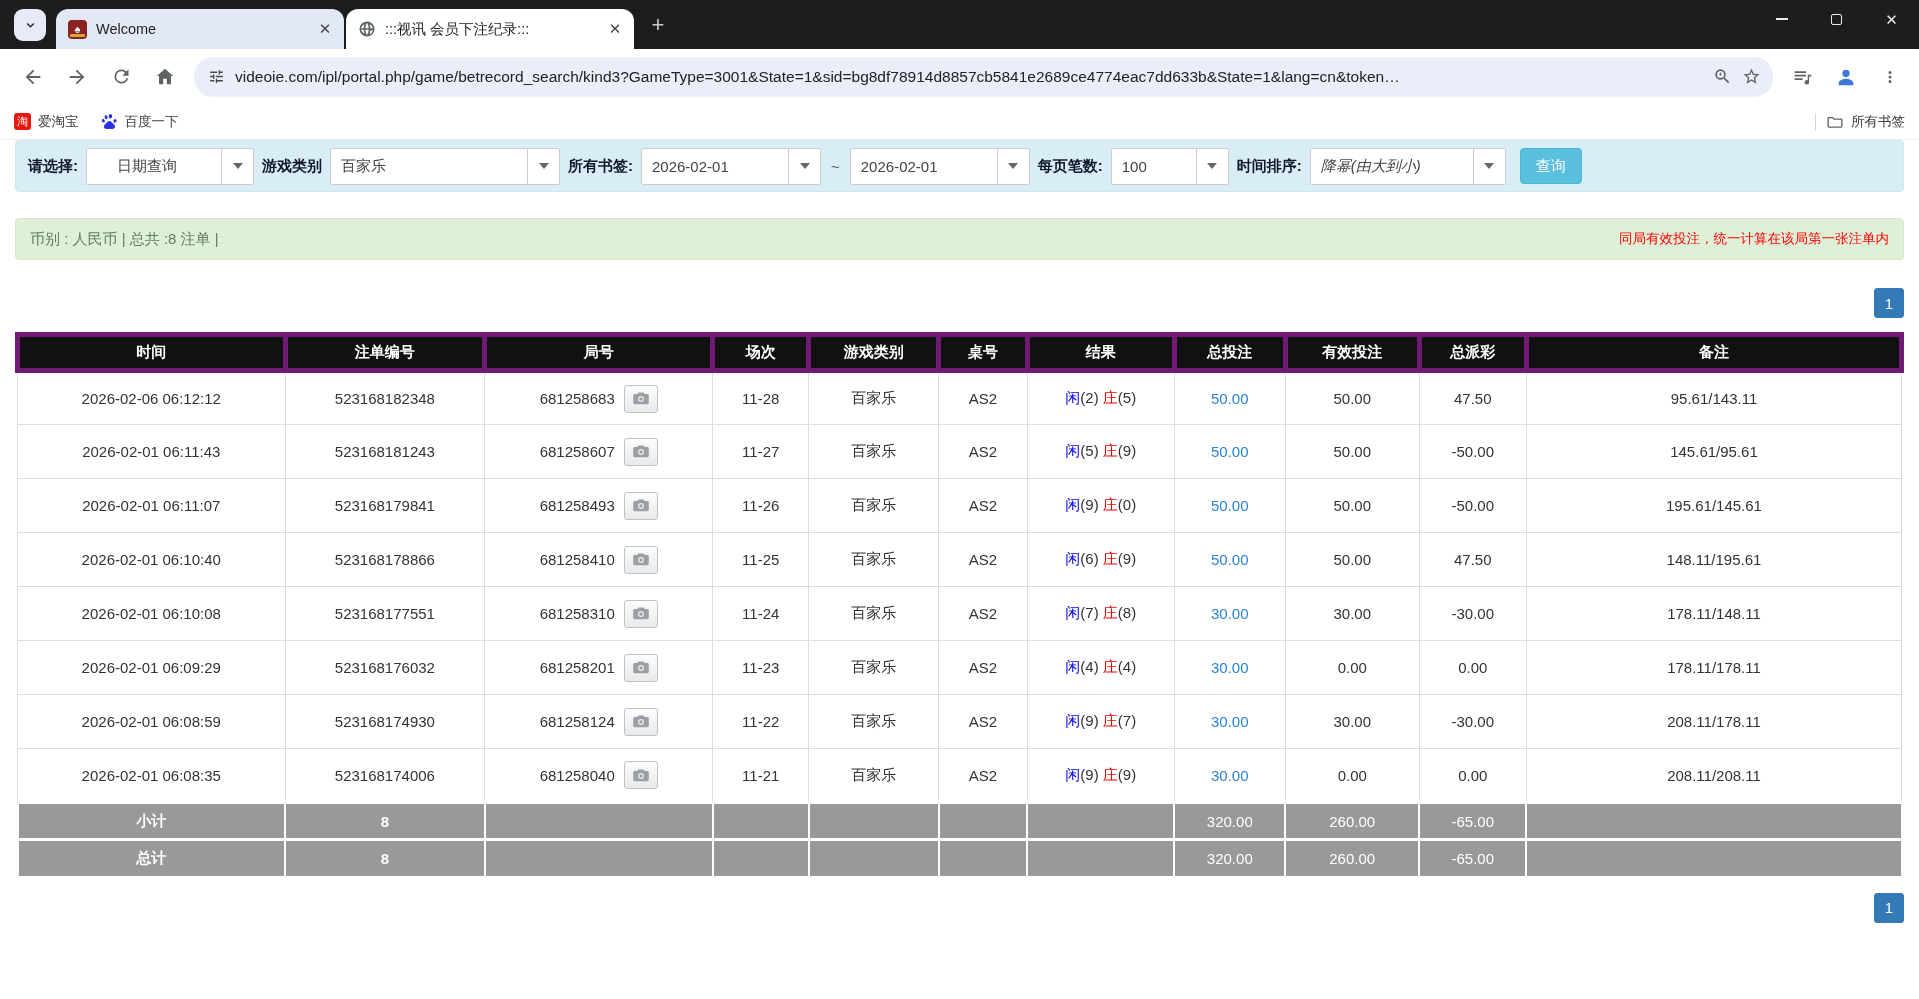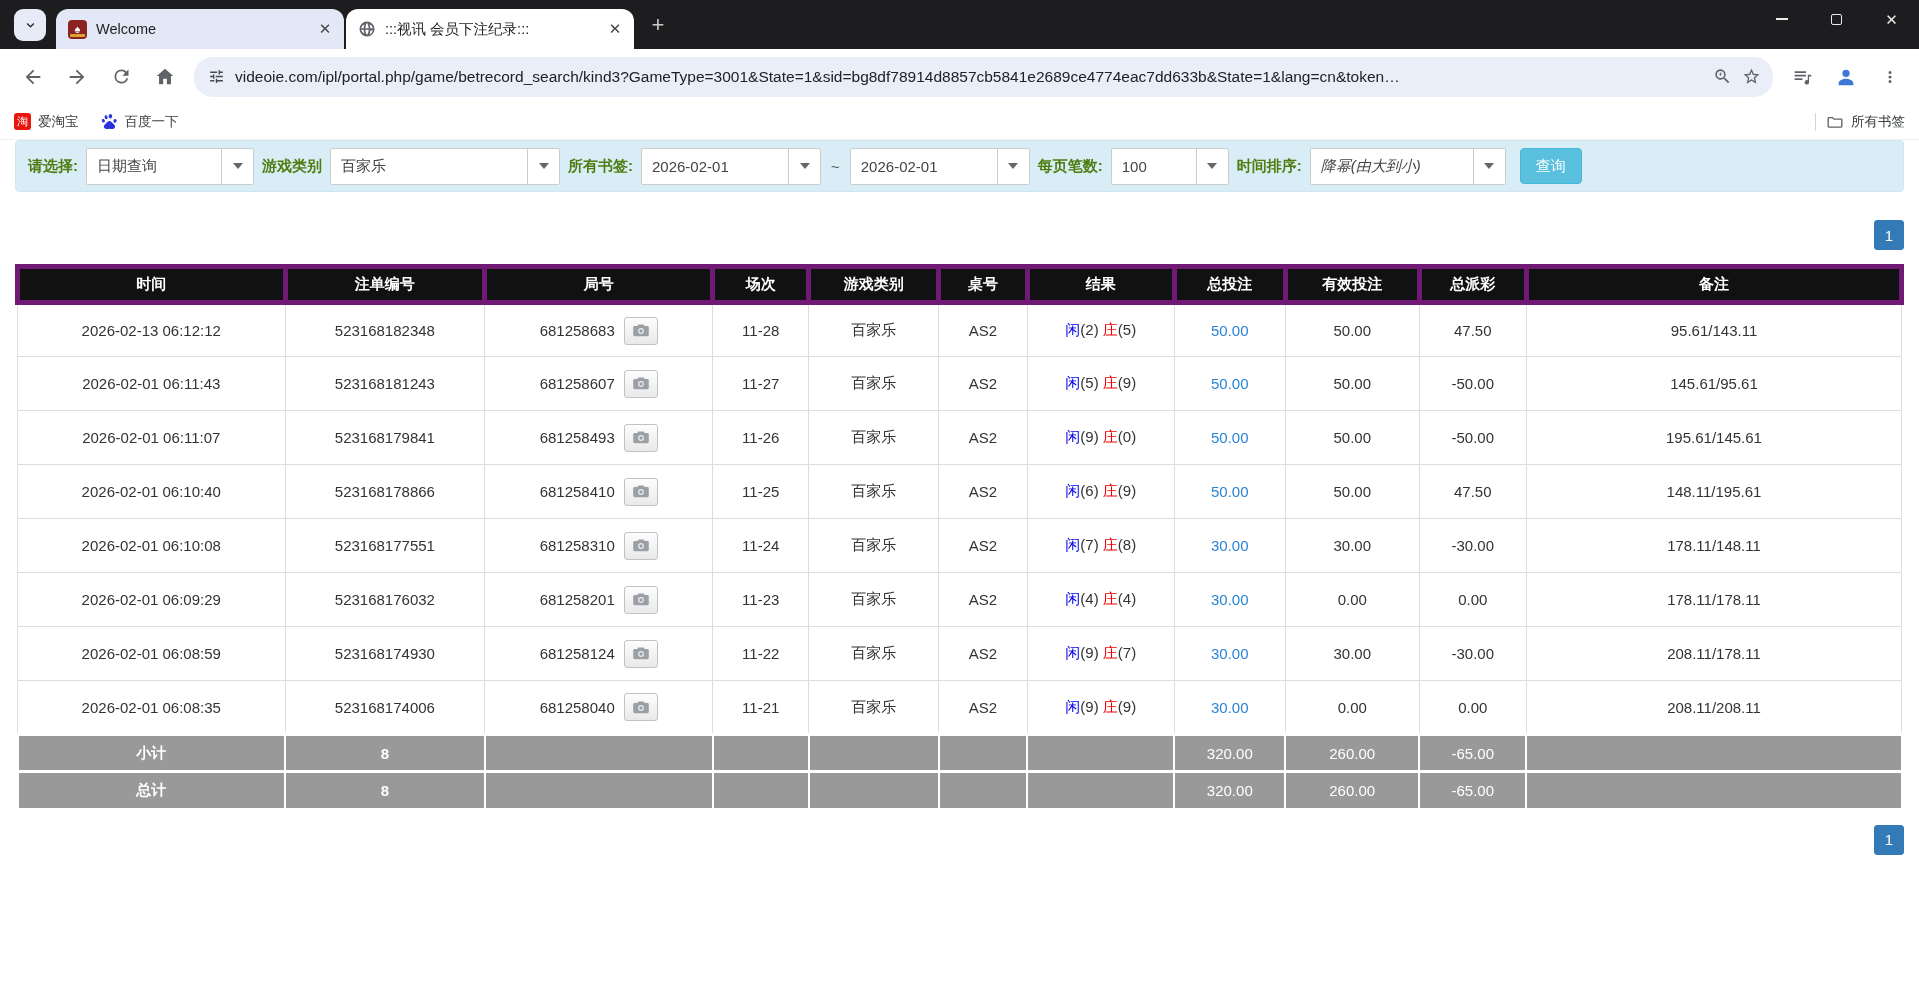--- a/index.html
+++ b/index.html
@@ -44,26 +44,26 @@
                     display:flex; align-items:center; justify-content:center; }
   .bm-right { margin-left:auto; display:flex; align-items:center; gap:10px;justify-content:center; }
   .bm-divider { width:1px; height:18px; background:#d5d5d5; }
 
   
   .content { padding:0 15px; }
   .page-title { font-size:24px; font-weight:500; color:#333; margin:28px 0 17px 0; letter-spacing:0.5px; }
 
   .filterbar { background:#d9edf7; border:1px solid #cfe7f3; border-radius:4px; height:52px;
                display:flex; align-items:center; padding:0 12px; gap:8px; }
-  .f-label { font-size:15px; font-weight:bold; color:#4d7c0f; white-space:nowrap; }
+  .f-label { font-size:15px; font-weight:bold; color:#0f172a; white-space:nowrap; }
   .sel { background:#fff; border:1px solid #ccc; border-radius:2px; height:37px; display:flex; align-items:stretch; cursor:pointer; }
   .sel .sel-value { flex:1; display:flex; align-items:center; padding:0 10px; font-size:15px; color:#444; white-space:nowrap; }
   .sel .sel-arrow { width:32px; border-left:1px solid #ccc; display:flex; align-items:center; justify-content:center; }
   .sel .sel-arrow::after { content:""; border-left:5px solid transparent; border-right:5px solid transparent; border-top:6px solid #666; }
-  .sel-type  { width:168px; } .sel-game { width:230px; } .sel-date { width:180px; }
+  .sel-type  { width:168px;padding-left:20px; } .sel-game { width:230px; } .sel-date { width:180px; }
   .sel-pp    { width:118px; } .sel-sort { width:196px;font-style:italic; }
   .f-tilde { font-size:15px; color:#555; padding:0 2px; }
   .search-btn { background:#5bc0de; border:1px solid #46b8da; color:#fff; font-size:15px; border-radius:4px;
                 height:36px; padding:0 15px; margin-left:6px; cursor:pointer; }
 
   .summary-bar { background:#dff0d8; border:1px solid #d6e9c6; border-radius:4px; height:42px; margin-top:26px;
                  display:flex; align-items:center; justify-content:space-between; padding:0 14px; }
   .summary-left { font-size:15px; color:#5f7f5f; }
   .summary-notice { font-size:13.5px; color:#ff0000; }
 
@@ -246,20 +246,24 @@
 
     <span class="f-label">时间排序:</span>
     <div class="sel sel-sort">
       <span class="sel-value">降幂(由大到小)</span>
       <span class="sel-arrow"></span>
     </div>
 
     <button class="search-btn">查询</button>
   </div>
 
+  <div class="summary-bar">
+    <span class="summary-left">币别 : 人民币 | 总共 :8 注单 |</span>
+    <span class="summary-notice">同局有效投注，统一计算在该局第一张注单内</span>
+  </div>
 
   <div class="pager top">
     <span class="page-btn">1</span>
   </div>
 
   <table class="records">
     <colgroup>
       <col style="width:14.2%">
         <col style="width:10.6%">
         <col style="width:12.1%">
@@ -282,21 +286,21 @@
           <th>桌号</th>
           <th>结果</th>
           <th>总投注</th>
           <th>有效投注</th>
           <th>总派彩</th>
           <th>备注</th>
         </tr>
       </thead>
     <tbody>
         <tr>
-          <td>2026-02-13 06:12:12</td>
+          <td>2026-02-06 06:12:12</td>
           <td>523168182348</td>
           <td><span class="round-cell-inner">681258683<button class="cam-btn">
                 <span style="display:flex;">
                   <svg width="18" height="15" viewBox="0 0 18 15">
                     <path d="M6.4 1.5 5.3 3H2.6A1.4 1.4 0 0 0 1.2 4.4v7.4a1.4 1.4 0 0 0 1.4 1.4h12.8a1.4 1.4 0 0 0 1.4-1.4V4.4A1.4 1.4 0 0 0 15.4 3h-2.7l-1.1-1.5H6.4z" fill="#9aa0a6"></path>
                     <circle cx="9" cy="8" r="2.9" fill="#eee"></circle>
                     <circle cx="9" cy="8" r="1.7" fill="#9aa0a6"></circle>
                   </svg>
                 </span>
               </button></span></td>

